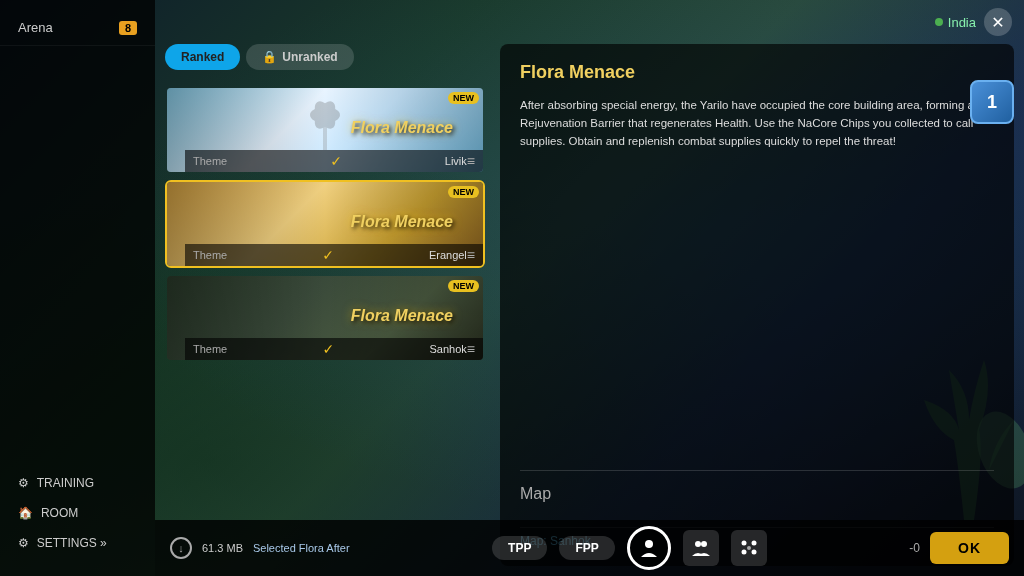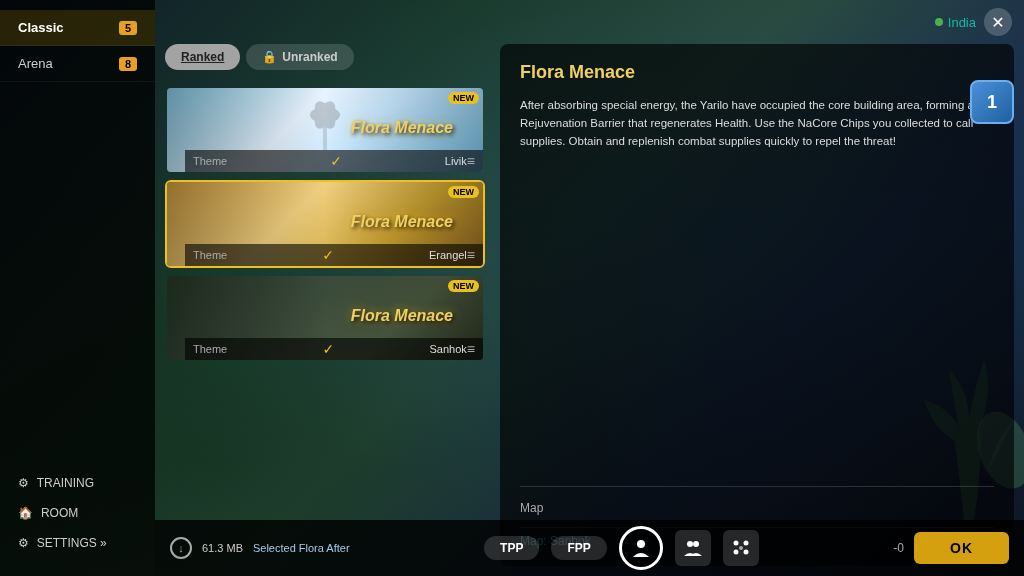--- a/index.html
+++ b/index.html
@@ -102,21 +102,21 @@
       display: flex;
       justify-content: flex-end;
       align-items: center;
       padding: 8px 12px;
       gap: 8px;
     }
     .india-badge {
       display: flex;
       align-items: center;
       gap: 5px;
-      color: #14b8a6;
+      color: #86efac;
       font-size: 13px;
     }
     .green-dot {
       width: 8px;
       height: 8px;
       background: #4caf50;
       border-radius: 50%;
     }
     .close-btn {
       width: 28px;
@@ -155,23 +155,22 @@
       margin-bottom: 8px;
     }
     .tab {
       padding: 6px 16px;
       border-radius: 20px;
       font-size: 12px;
       font-weight: bold;
       cursor: pointer;
     }
     .tab.active {
-      background: #a3a3a3;
+      background: #0ea5e9;
       color: #222;
-      text-decoration: underline;
     }
     .tab.inactive {
       background: rgba(255,255,255,0.15);
       color: #ccc;
       display: flex;
       align-items: center;
       gap: 5px;
     }
 
     
@@ -293,22 +292,22 @@
       line-height: 1.55;
       flex: 1;
     }
     .detail-divider {
       height: 1px;
       background: rgba(255,255,255,0.15);
       margin: 14px 0;
     }
     .detail-map-label {
       color: #aaa;
-      font-size: 12px;
-      margin-bottom: 6px;
+      font-size: 16px;
+      margin-bottom: 18px;
     }
     .detail-map-value {
       color: #6ad4ff;
       font-size: 12px;
     }
 
     
     .rank-badge {
       position: absolute;
       top: 80px;
@@ -417,21 +416,21 @@
       color: #aaa;
       font-size: 12px;
     }
     .ok-btn {
       background: #d4a010;
       color: #000;
       font-size: 14px;
       font-weight: bold;
       border: none;
       border-radius: 6px;
-      padding: 8px 36px;
+      padding: 8px 28px;
       cursor: pointer;
       letter-spacing: 1px;
     }
 
     
     .plant-deco {
       position: absolute;
       right: 0;
       bottom: 56px;
       width: 120px;
@@ -439,24 +438,20 @@
       z-index: 3;
       opacity: 0.7;
     }
   </style>
 </head>
 <body>
 
 <div class="bg"></div>
 
 <div class="sidebar">
-  <div class="sidebar-item active">
-    <span>Classic</span>
-    <span class="badge">5</span>
-  </div>
   <div class="sidebar-item">
     <span>Arena</span>
     <span class="badge">8</span>
   </div>
 
   <div class="sidebar-bottom">
     <div class="sidebar-btn">
       <span>⚙</span>
       <span>TRAINING</span>
     </div>

